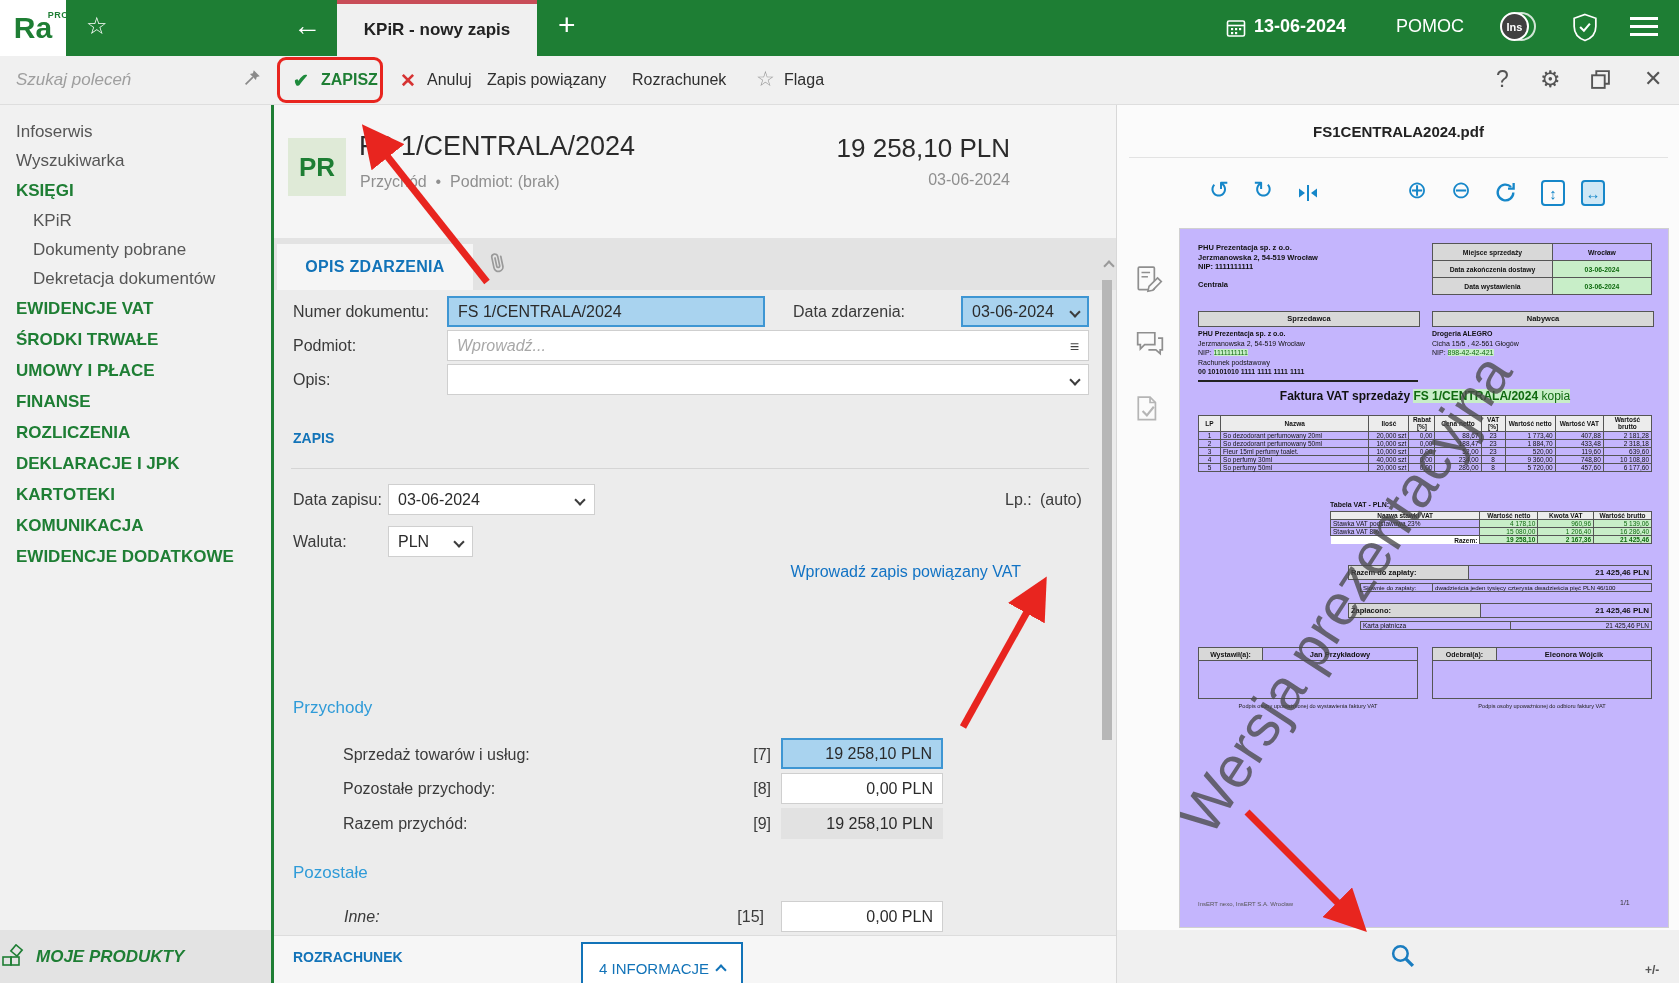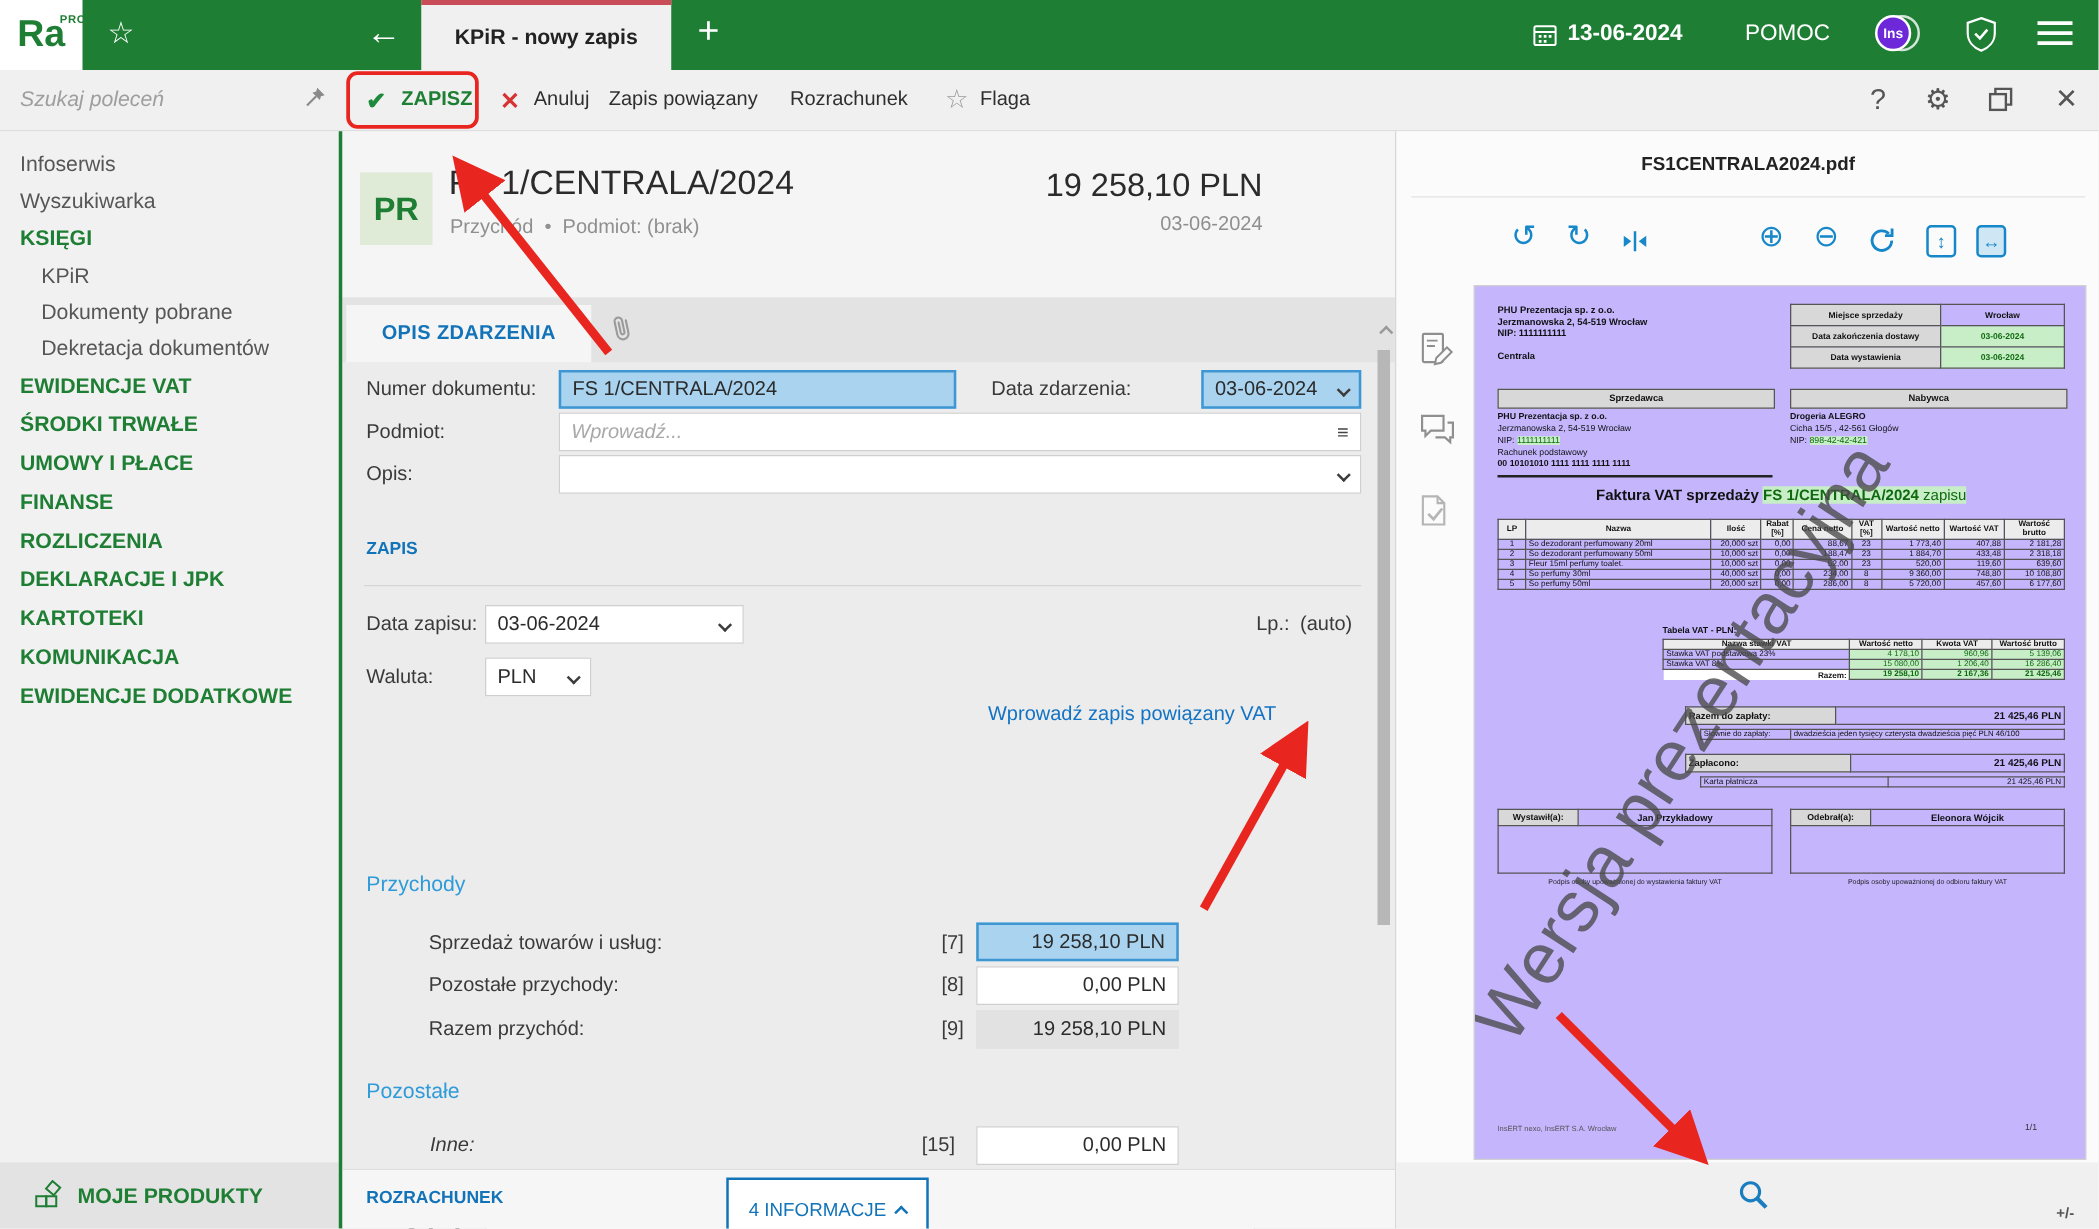--- a/index.html
+++ b/index.html
@@ -10,32 +10,32 @@
   .topbar{position:absolute;left:0;top:0;width:1679px;height:56px;background:#1e7e34;}
   .logobox{position:absolute;left:0;top:0;width:66px;height:56px;background:#fff;display:flex;align-items:center;justify-content:center;}
   .logotxt{color:#1e7e34;font-weight:bold;font-size:30px;line-height:1;position:relative;}
   .logotxt sup{font-size:9px;position:absolute;top:-2px;left:34px;letter-spacing:.5px;}
   .toptab{position:absolute;left:337px;top:0;width:200px;height:56px;background:#f0f0f0;border-top:4px solid #c84d58;
           box-sizing:border-box;display:flex;align-items:center;justify-content:center;font-size:17px;font-weight:bold;color:#222;}
   .topicon{color:#fff;position:absolute;}
   .insb{position:absolute;width:34px;height:34px;}
   .insb .ring2{position:absolute;left:7px;top:0;width:29px;height:29px;border:2px solid rgba(255,255,255,.8);border-radius:50%;box-sizing:border-box;}
   .insb .ring1{position:absolute;left:0;top:0;width:29px;height:29px;border:2px solid #fff;border-radius:50%;box-sizing:border-box;
-               background:#6d28d9;display:flex;align-items:center;justify-content:center;color:#fff;font-size:11px;font-weight:bold;}
+               background:#404040;display:flex;align-items:center;justify-content:center;color:#fff;font-size:11px;font-weight:bold;}
   .burger{position:absolute;width:28px;height:3px;background:#fff;box-shadow:0 8px 0 #fff,0 16px 0 #fff;}
   
   .toolbar{position:absolute;left:0;top:56px;width:1679px;height:49px;background:#f0f0f0;border-bottom:1px solid #dedede;box-sizing:border-box;}
   .tbtxt{position:absolute;font-size:16px;color:#2f2f2f;top:15px;}
   .searchph{position:absolute;left:16px;top:14px;font-size:17px;font-style:italic;color:#9e9e9e;}
   
   .sidebar{position:absolute;left:0;top:105px;width:271px;height:878px;background:#f1f1f1;}
   .si{height:29px;display:flex;align-items:center;padding-left:16px;font-size:17px;color:#565656;cursor:pointer;}
   .si.sec{color:#1e7e34;font-weight:bold;height:31px;}
   .si.sub{padding-left:33px;}
-  .sidefoot{position:absolute;left:0;top:825px;width:271px;height:53px;background:#e3e3e3;display:flex;align-items:center;gap:10px;padding-left:26px;box-sizing:border-box;}
+  .sidefoot{position:absolute;left:0;top:825px;width:271px;height:53px;background:#e3e3e3;display:flex;align-items:center;gap:10px;padding-left:0;box-sizing:border-box;font-style:italic;}
   .sidefoot span{color:#1e7e34;font-weight:bold;font-size:17px;}
   
   .main{position:absolute;left:271px;top:105px;width:845px;height:878px;background:#ececec;border-left:3px solid #1e7e34;box-sizing:border-box;}
   .mhead{position:absolute;left:0;top:0;width:842px;height:133px;background:#f5f5f5;}
   .badge{position:absolute;left:14px;top:33px;width:58px;height:58px;background:#dfead7;color:#1e7e34;font-weight:bold;font-size:26px;
          display:flex;align-items:center;justify-content:center;}
   .mtitle{position:absolute;left:85px;top:26px;font-size:27px;color:#2b2b2b;}
   .msub{position:absolute;left:86px;top:68px;font-size:16px;color:#8f8f8f;}
   .mamount{position:absolute;right:106px;top:28px;font-size:26px;color:#2b2b2b;text-align:right;}
   .mdate{position:absolute;right:106px;top:66px;font-size:16px;color:#8f8f8f;text-align:right;}
@@ -364,21 +364,21 @@
         <div style="font-weight:bold;">00 10101010 1111 1111 1111 1111</div>
       </div>
       <div class="abs graycell" style="left:252px;top:82px;width:220px;height:14px;line-height:14px;border:1px solid #555;font-size:7.5px;">Nabywca</div>
       <div class="blk" style="left:252px;top:100px;width:220px;">
         <div style="font-weight:bold;">Drogeria ALEGRO</div>
         <div>Cicha 15/5 , 42-561 Głogów</div>
         <div><span>NIP: </span><span class="greenhl">898-42-42-421</span></div>
       </div>
       <div class="abs" style="left:0;top:160px;width:490px;text-align:center;font-size:12px;font-weight:bold;">
         <span>Faktura VAT sprzedaży</span>
-        <span class="greenhl" style="font-weight:bold;"><span>FS 1/CENTRALA/2024</span> <span style="font-weight:normal;">zapisu</span></span>
+        <span class="greenhl" style="font-weight:bold;"><span>FS 1/CENTRALA/2024</span> <span style="font-weight:normal;">kopia</span></span>
       </div>
       <table class="abs" style="left:18px;top:186px;width:454px;font-size:6.5px;">
         <tbody>
             <tr>
           <th style="width:22px;">LP</th>
           <th style="width:148px;">Nazwa</th>
           <th style="width:40px;">Ilość</th>
           <th style="width:26px;">Rabat
 [%]</th>
           <th style="width:46px;">Cena netto</th>

